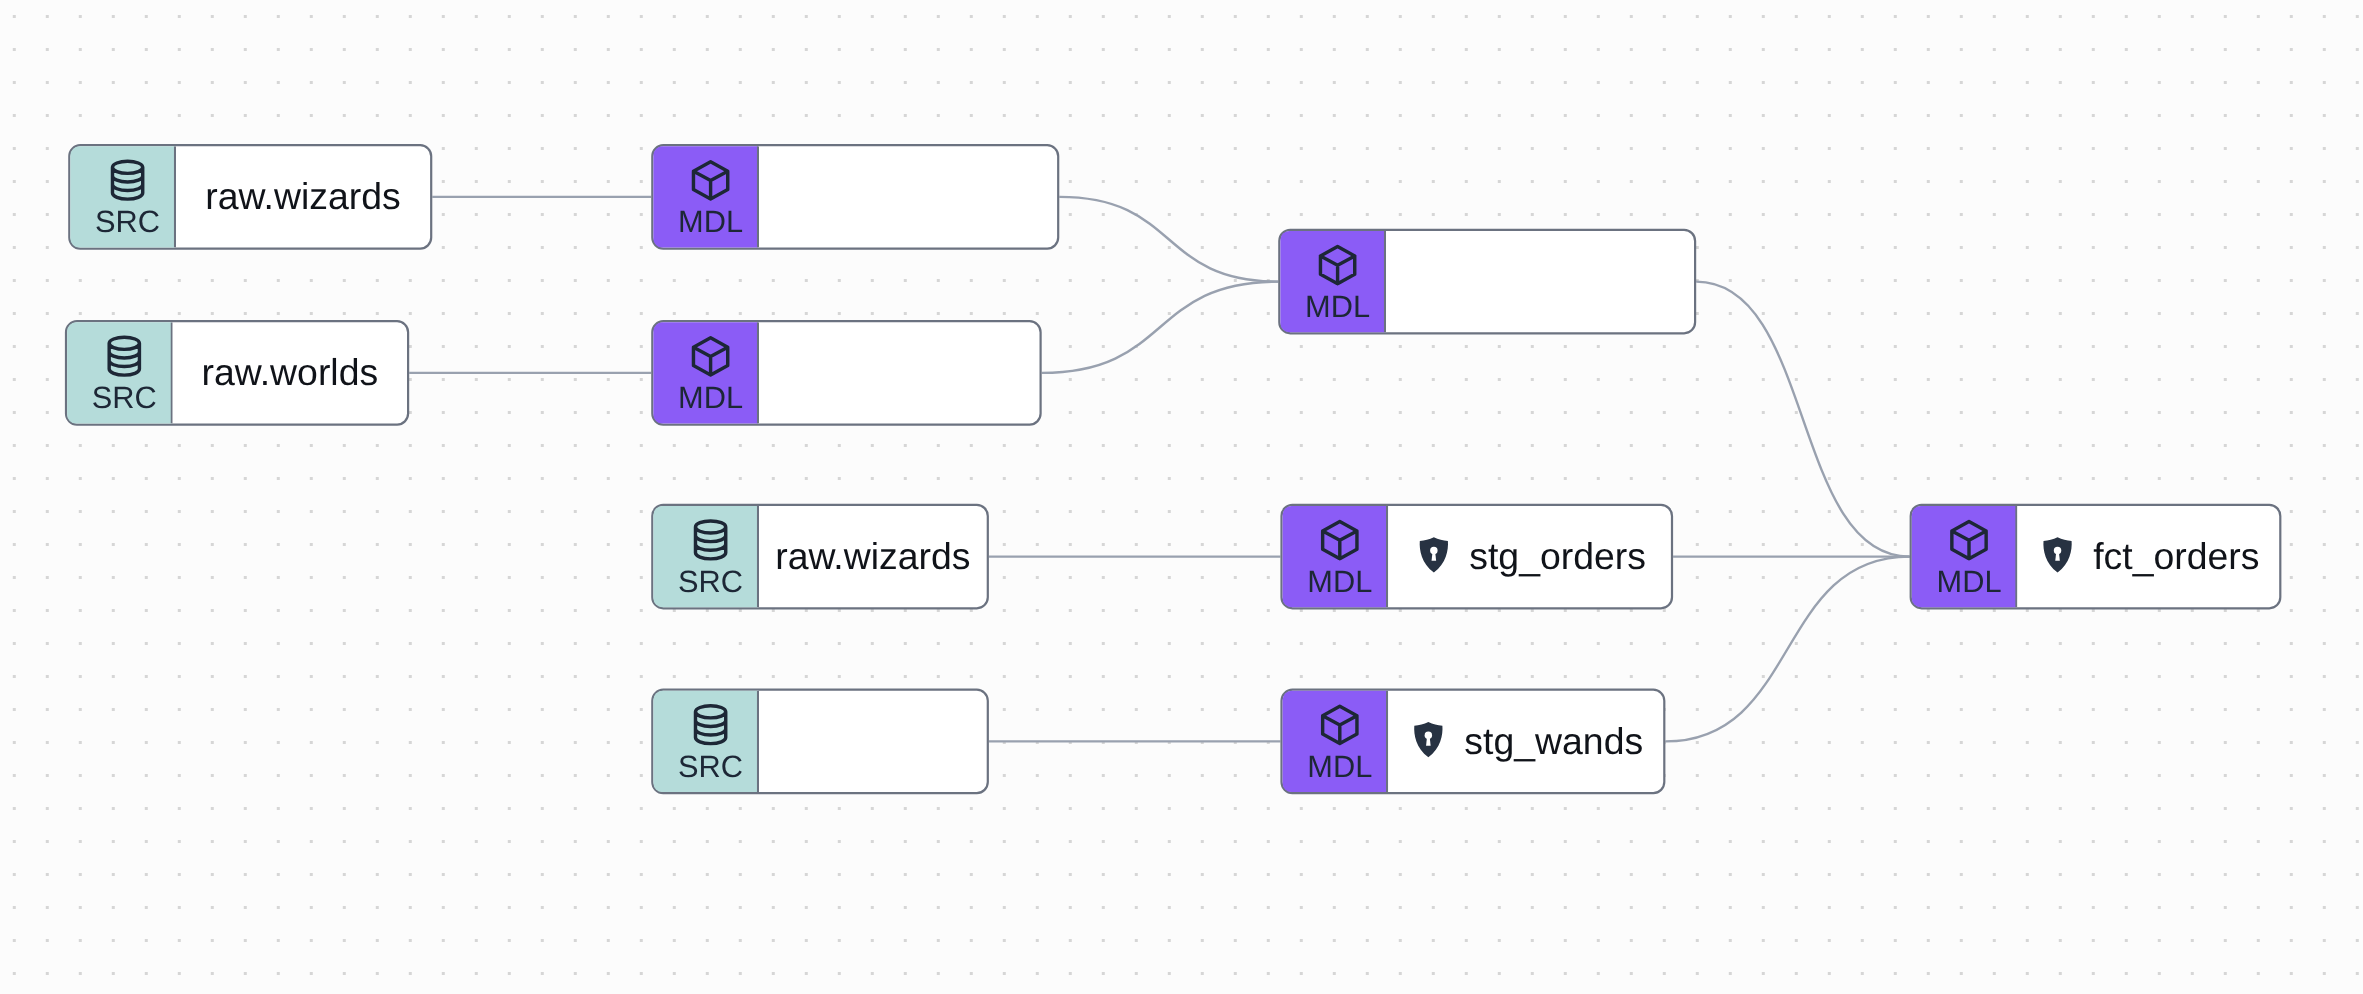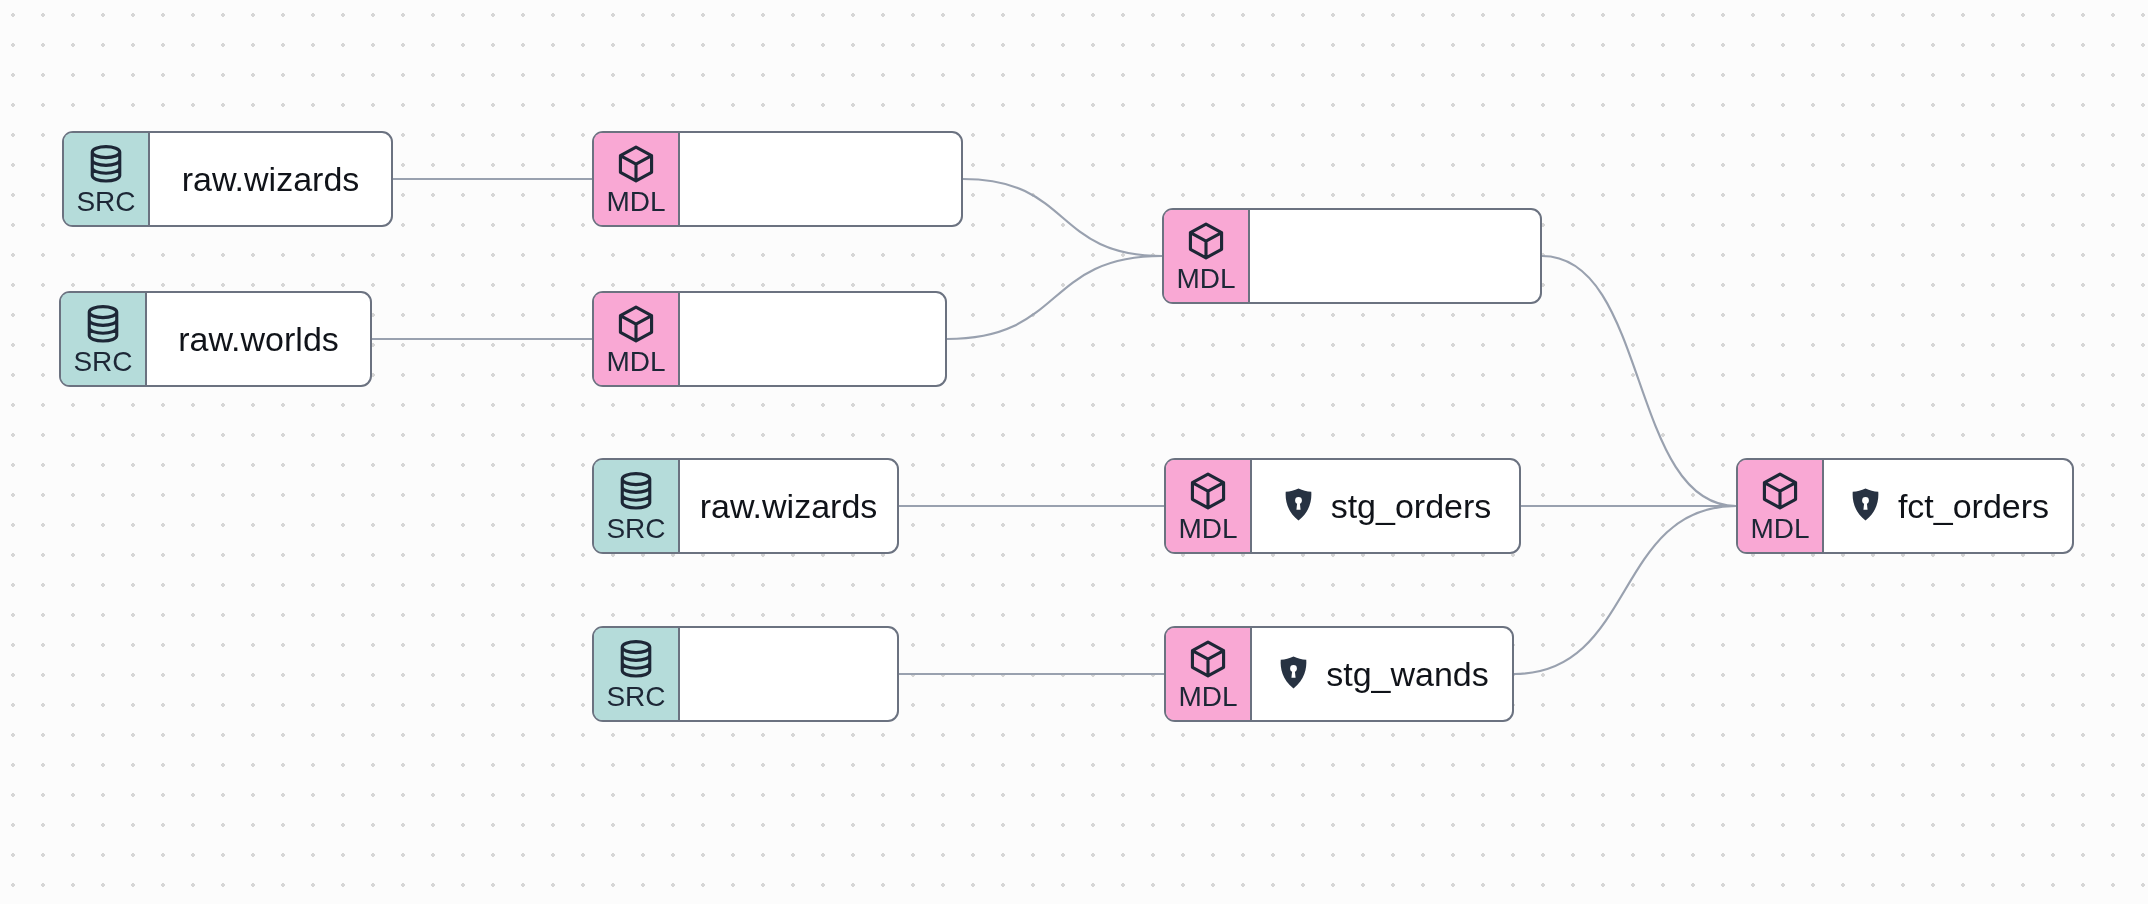--- a/index.html
+++ b/index.html
@@ -13,24 +13,24 @@
   }
   #edges-layer{position:absolute;left:0;top:0;width:2148px;height:904px;pointer-events:none;}
   #edges-layer path{fill:none;stroke:#99a1af;stroke-width:2.2px;}
   .node{
     position:absolute;display:flex;box-sizing:border-box;
     background:#ffffff;border:2px solid #6b7280;border-radius:11px;
   }
   .badge{
     flex:0 0 84px;width:84px;align-self:stretch;
     display:flex;flex-direction:column;align-items:center;justify-content:center;
-    gap:1px;border-right:2px solid #6b7280;border-radius:8px 0 0 8px;
+    gap:1px;border-right:2px solid #6b7280;border-radius:8px 0 0 8px;padding-left:10px;
   }
   .badge.src{background:#b5dcda;}
-  .badge.mdl{background:#f9a8d4;justify-content:center;}
+  .badge.mdl{background:#8b5cf6;justify-content:center;}
   .badge svg{display:block;}
   .badge-label{font-size:28px;line-height:1.05;color:#1d2736;letter-spacing:0;}
   .node-body{
     flex:1 1 auto;display:flex;align-items:center;justify-content:center;
     gap:14px;padding:16px 24px;min-width:0;
   }
   .node-label{font-size:34px;color:#101319;white-space:nowrap;}
   .shield{flex:0 0 auto;}
 </style>
 </head>

